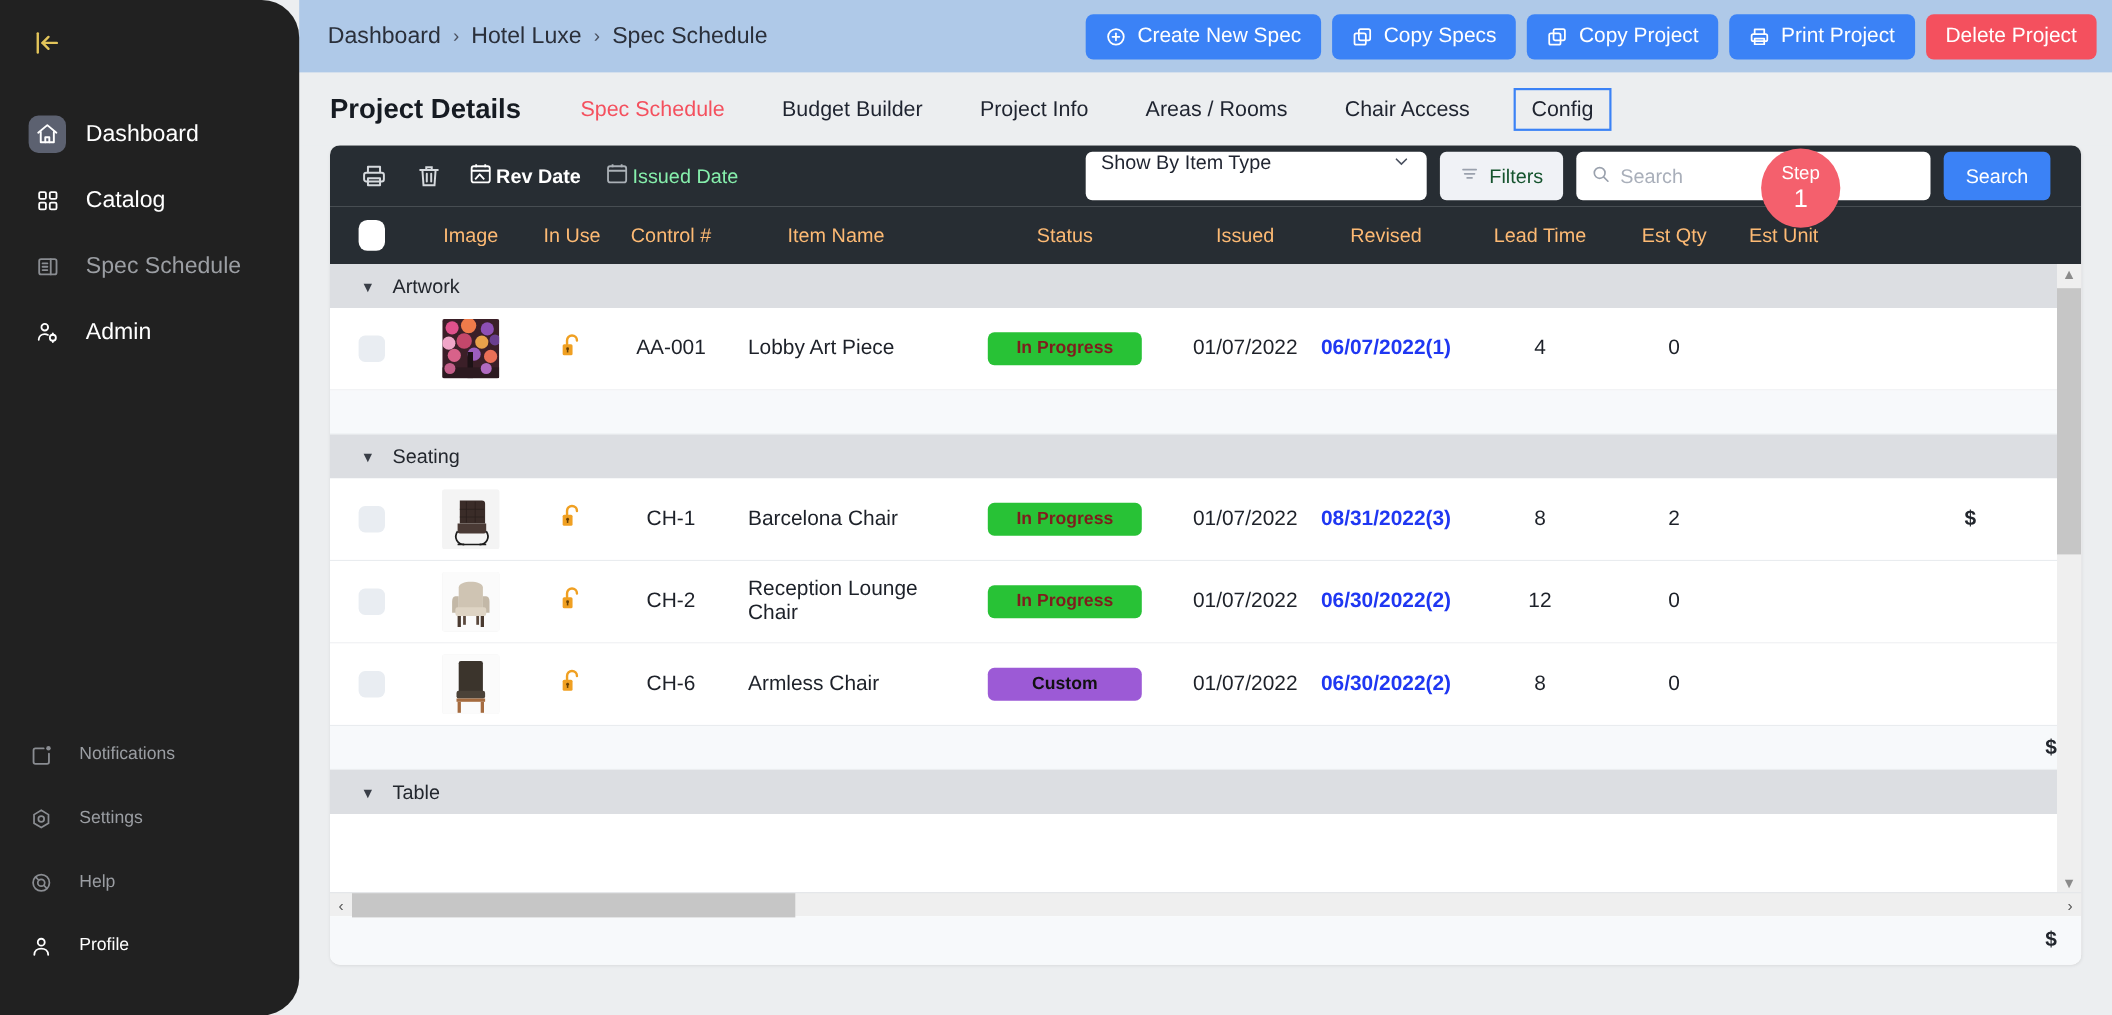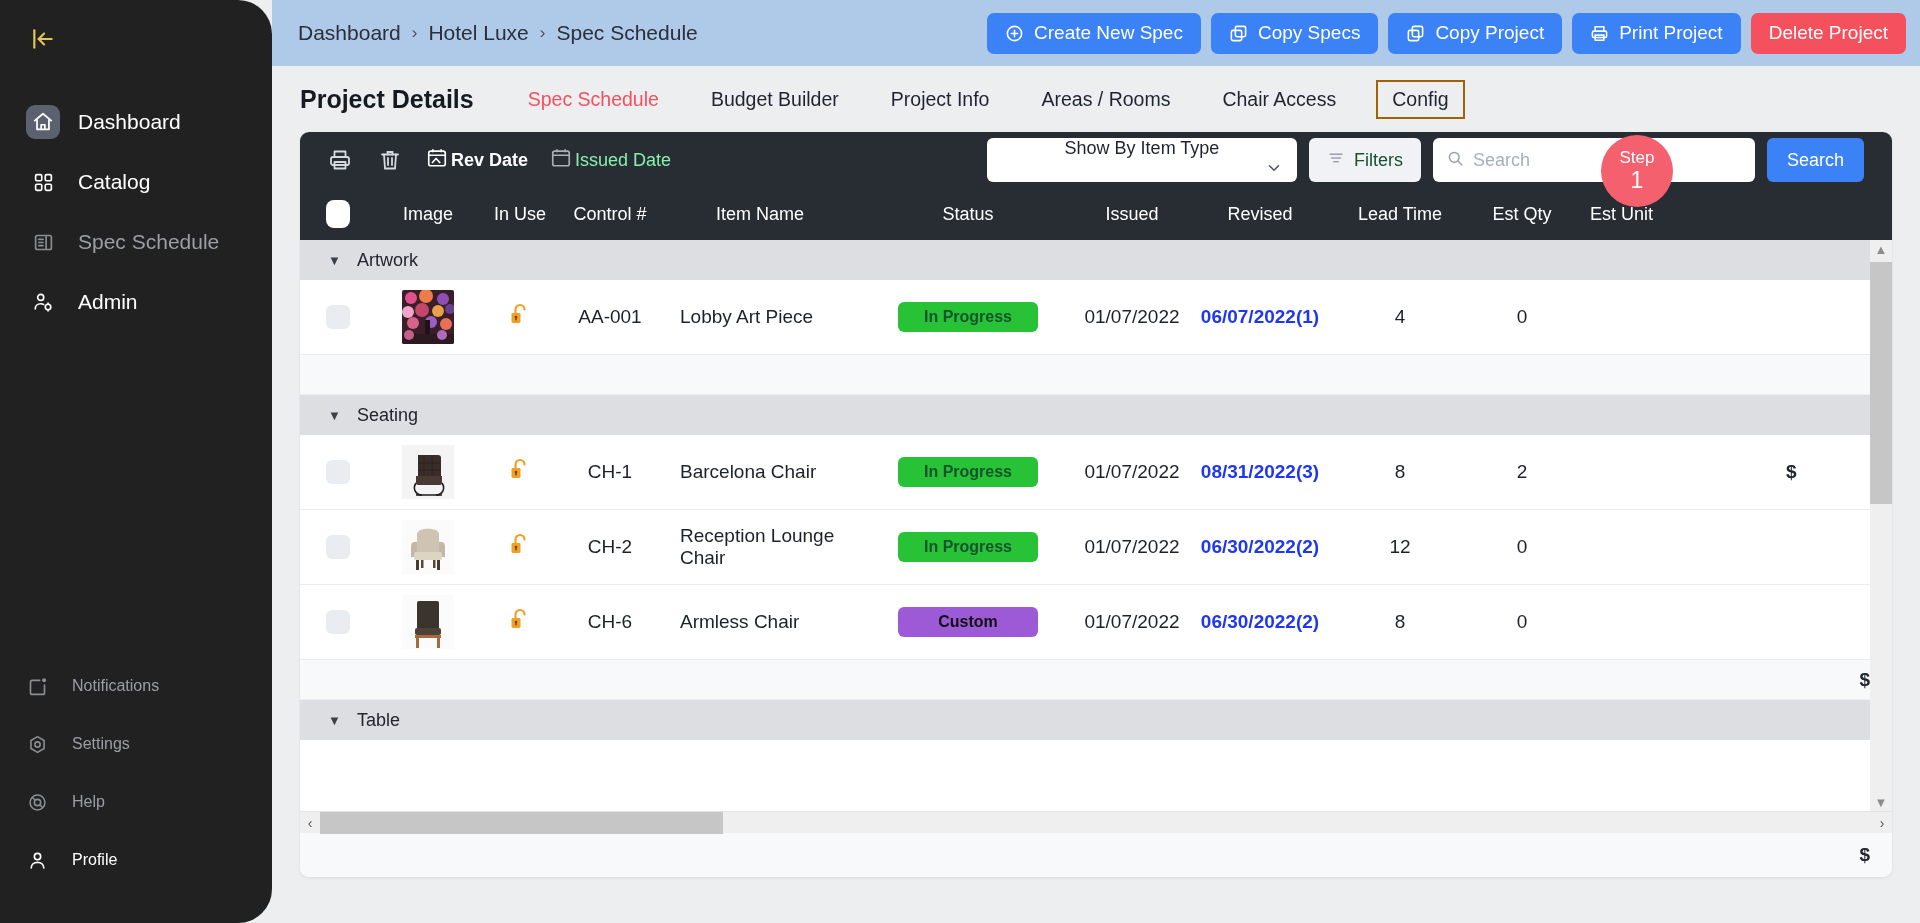--- a/index.html
+++ b/index.html
@@ -66,21 +66,21 @@
     height:66px; background:#eceef0;
     display:flex; align-items:center; gap:0; padding-left:28px;
     position:relative;
   }
   .page-title{ font-size:25px; font-weight:bold; color:#161b22; margin-right:42px; }
   .tab{
     font-size:19.5px; color:#1f2430; cursor:pointer;
     padding:7px 12px; margin-right:28px; white-space:nowrap;
   }
   .tab.active{ color:#f4505e; }
-  .tab.outlined{ border:2px solid #a16207; margin-right:0; padding:6px 14px; }
+  .tab.outlined{ border:2px solid #3b82f6; margin-right:0; padding:6px 14px; }
   .step-badge{
     position:absolute; left:1329px; top:69px;
     width:72px; height:72px; border-radius:50%;
     background:#f4606d; color:#fff;
     display:flex; flex-direction:column; align-items:center; justify-content:center;
     line-height:1.08; z-index:9;
   }
   .step-badge .s1{ font-size:17px; }
   .step-badge .s2{ font-size:23px; }
 
@@ -95,22 +95,22 @@
     background:#272d33; height:56px; min-height:56px;
     display:flex; align-items:center; padding:0 28px 0 26px; gap:22px;
   }
   .tool-ico{ width:28px;height:28px;display:flex;align-items:center;justify-content:center;cursor:pointer;}
   .tool-chip{ display:flex; align-items:center; gap:3px; color:#fff; font-size:18px; cursor:pointer; }
   .tool-chip.dim{ color:#86efac; font-weight:400; }
   .tool-chip strong{ font-weight:bold; }
   .toolbar-right{ margin-left:auto; display:flex; align-items:center; gap:12px; }
   .select{
     width:310px; height:44px; background:#fff; border-radius:6px;
-    display:flex; align-items:center; padding:0 14px; font-size:18px; color:#1f2430;
-    cursor:pointer; position:relative;flex-direction:column;
+    display:flex; padding:0 14px; font-size:18px; color:#1f2430;
+    cursor:pointer; position:relative;
   }
   .select .chev{ margin-left:auto; }
   .filters-btn{
     width:112px;height:44px;background:#f0f2f6;border-radius:6px;
     display:flex;align-items:center;justify-content:center;gap:9px;
     color:#14532d;font-size:18px;cursor:pointer;
   }
   .search-box{
     width:322px;height:44px;background:#fff;border-radius:6px;
     display:flex;align-items:center;gap:9px;padding:0 13px;
@@ -122,21 +122,21 @@
   .search-box input::placeholder{ color:#a9afba; }
   .search-btn{
     height:44px;padding:0 20px;background:#3b82f6;color:#fff;border:none;border-radius:6px;
     font-size:18px;cursor:pointer;font-family:"Liberation Sans", sans-serif;
   }
 
   
   .grid{ flex:1; display:flex; flex-direction:column; min-height:0; position:relative; }
   .thead{
     background:#272d33; height:52px; min-height:52px;
-    display:flex; align-items:center; color:#ffffff; font-size:18px;
+    display:flex; align-items:center; color:#fdba74; font-size:18px;
   }
   .tbody{ flex:1; position:relative; overflow:hidden; background:#fff; }
   .row{ display:flex; align-items:center; height:75px; border-bottom:1px solid #e9ecef; background:#fff; }
   .grp{
     display:flex; align-items:center; gap:16px;
     height:40px; background:#dcdee2; padding-left:28px;
     font-size:18px; color:#22262d; cursor:pointer;
   }
   .caret{ font-size:13px; color:#3a3f48; }
   .spacer{ height:40px; background:#f7f9fb; border-bottom:1px solid #eceef0; display:flex; align-items:center;}
@@ -157,21 +157,21 @@
   .thead .c-name{ padding-left:0; justify-content:center; display:flex; }
   .thead .c-unit{ justify-content:flex-start; }
 
   .cell{ font-size:19px; color:#1d2129; }
   .cell.blue{ color:#1f37f2; font-weight:bold; cursor:pointer; }
   .cb{ width:24px;height:24px;border-radius:6px;background:#e9edf2; cursor:pointer;}
   .thead .cb{ background:#fff; width:24px;height:28px;border-radius:8px;}
   .thumb{ width:52px;height:54px;border-radius:2px;overflow:hidden;background:#f2f2f2;display:block;}
   .badge{
     width:140px;height:30px;border-radius:6px;display:flex;align-items:center;justify-content:center;
-    font-size:16px;font-weight:bold;color:#14532d;cursor:pointer;
+    font-size:16px;font-weight:bold;color:#7f1d1d;cursor:pointer;
   }
   .badge.green{ background:#28c236; }
   .badge.purple{ background:#9c5ad6; color:#111; }
   .money-right{ margin-left:auto; padding-right:22px; font-size:19px; font-weight:bold; color:#22262d;}
 
   
   .vscroll{
     position:absolute; right:0; top:0; width:22px; height:100%;
     background:#efefef; display:flex; flex-direction:column; align-items:center; z-index:4;
   }

